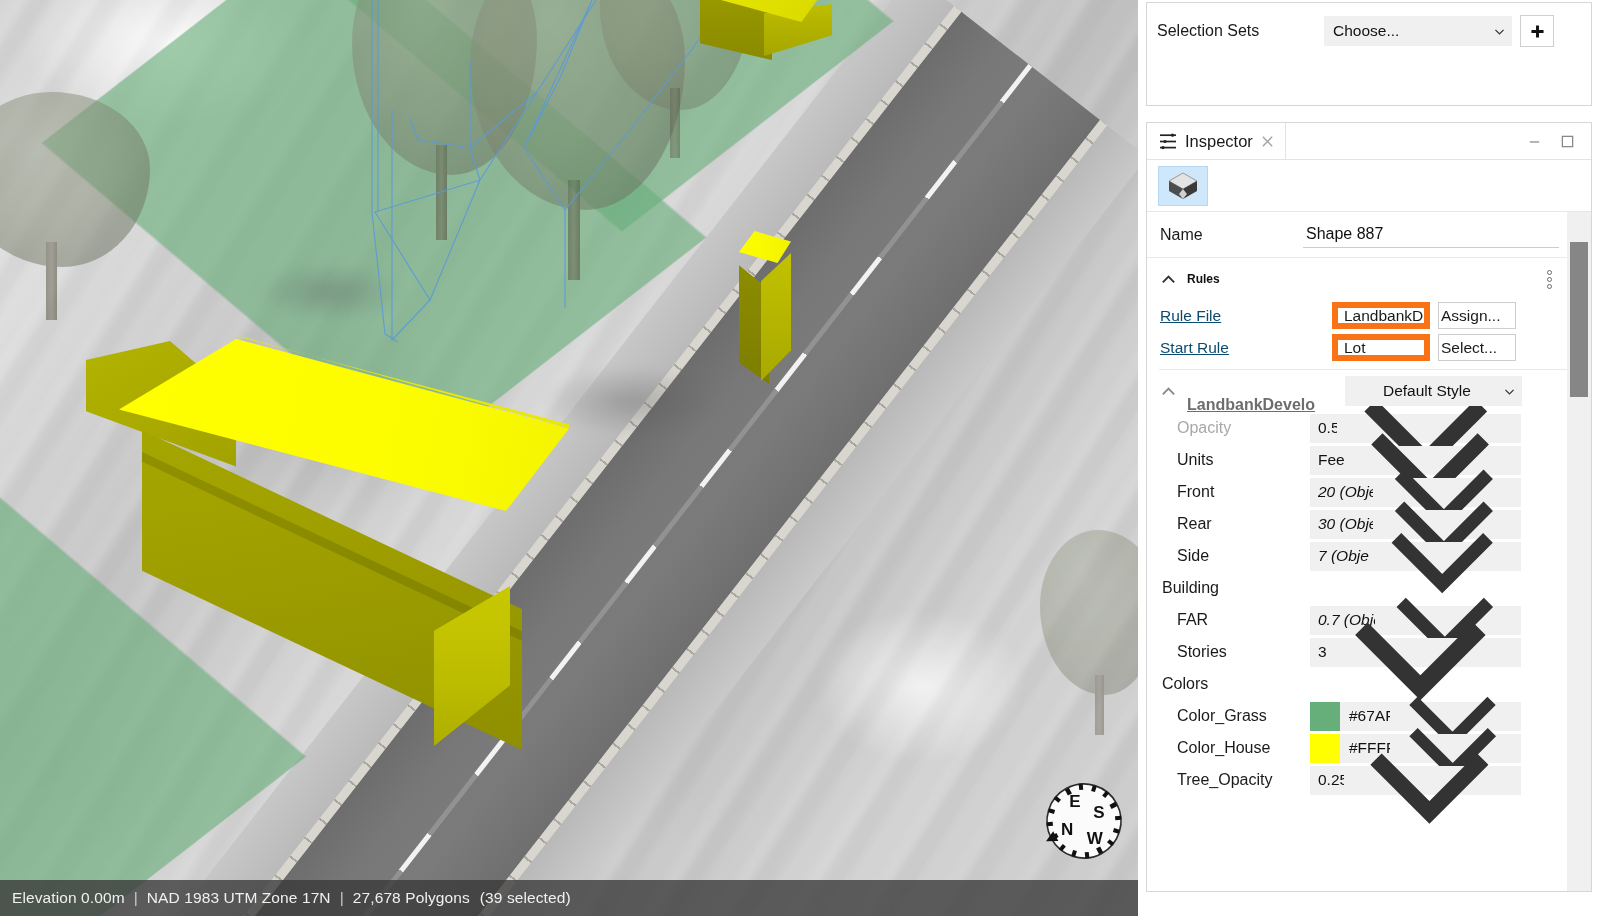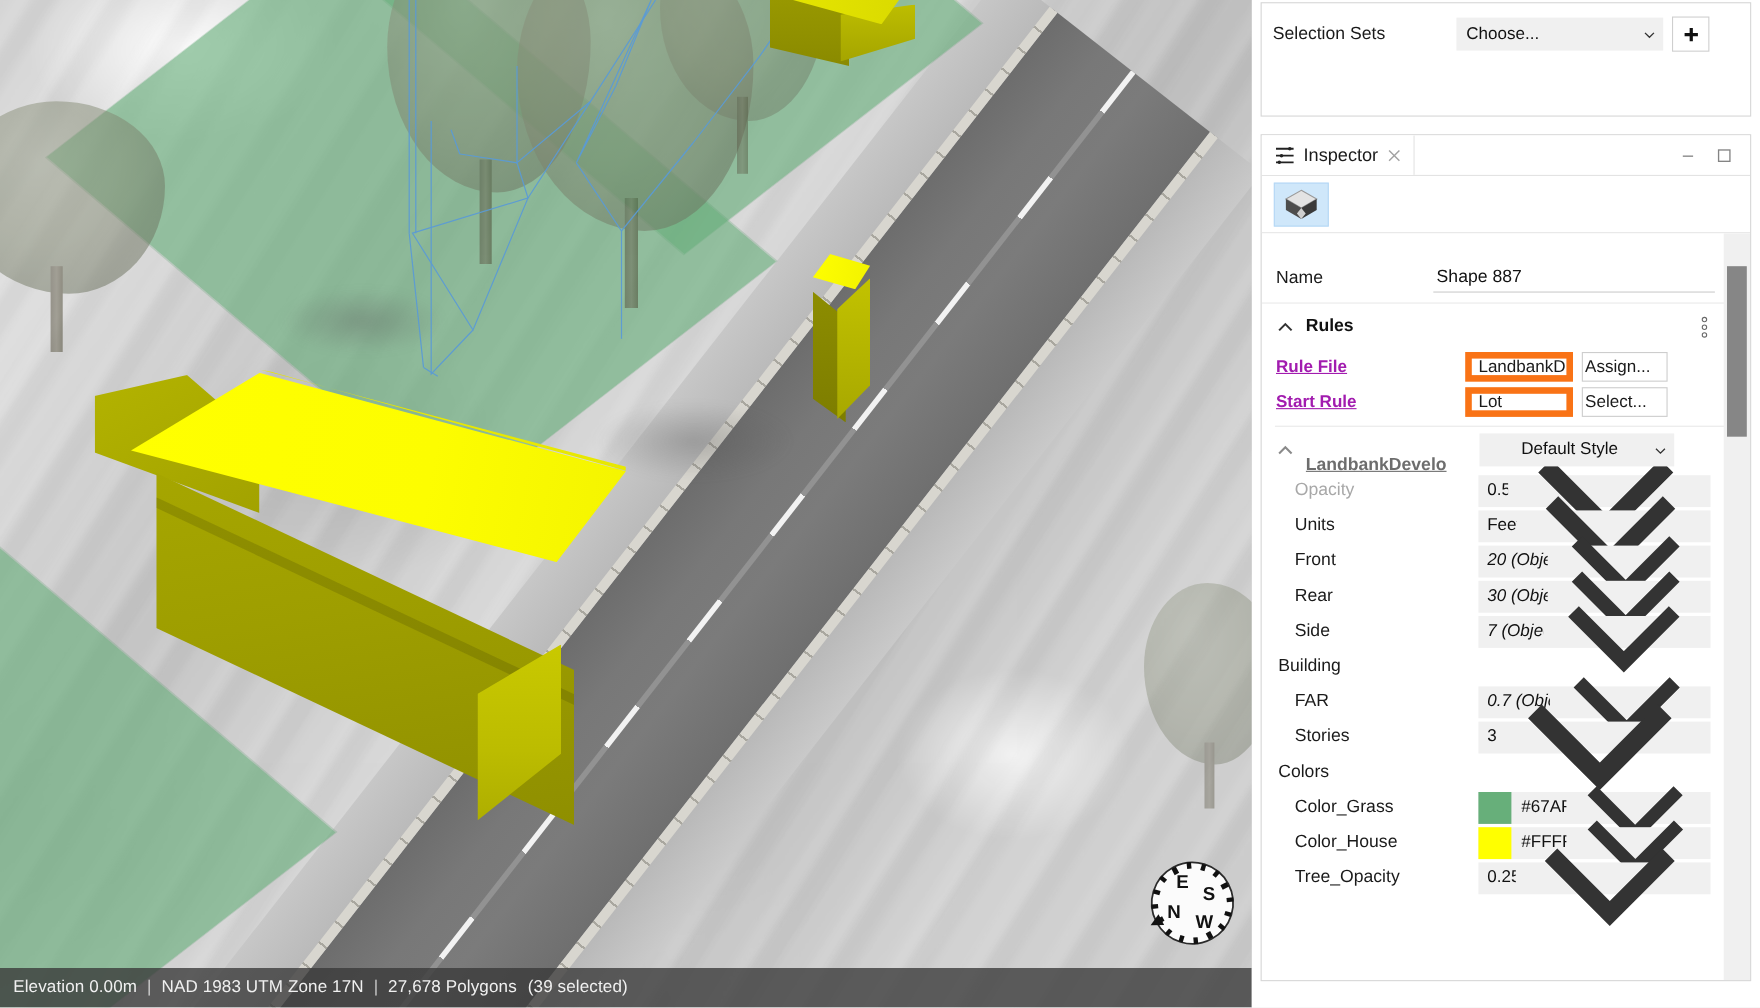--- a/index.html
+++ b/index.html
@@ -317,21 +317,21 @@
     display: flex; align-items: center; justify-content: center;
     cursor: default;
   }
 
   #inspector-body {
     position: relative;
     height: calc(770px - 37px - 52px);
     overflow: hidden;
   }
   #inspector-scroll {
-    position: absolute; left: 0; top: 18px;
+    position: absolute; left: 0; top: 0;
     width: 422px; height: 100%;
     padding: 0;
   }
 
   .name-row {
     display: flex; align-items: center;
     height: 46px;
     padding-left: 13px;
     border-bottom: 1px solid #eaeaea;
   }
@@ -350,42 +350,41 @@
   .section-header {
     display: flex; align-items: center;
     height: 42px;
     padding-left: 13px;
   }
   .chev-up {
     width: 17px; height: 17px;
     margin-right: 10px;
     flex: 0 0 auto;
   }
-  #rules-title { font-size: 16px; font-weight: bold; color: #111; }
+  #rules-title { font-size: 12px; font-weight: bold; color: #111; }
   #rules-menu {
     margin-left: auto; margin-right: 14px;
     width: 12px; height: 20px;
     display: flex; flex-direction: column; align-items: center; justify-content: center; gap: 2px;
     cursor: default;
   }
   #rules-menu i { display: block; width: 5px; height: 5px; border: 1px solid #6a6a6a; border-radius: 50%; }
 
   .rule-row {
     display: flex; align-items: center;
     height: 31px;
     padding-left: 13px;
     margin-bottom: 1px;
   }
   .rule-link {
     width: 172px;
     font-size: 15.5px;
-    color: #a21caf;
+    color: #0c4a6e;
     text-decoration: underline;
     cursor: default;
-    font-weight: bold;
   }
   .rule-field {
     width: 98px; height: 27px;
     border: 6px solid #f97316;
     background: #fff;
     font-size: 15.5px;
     display: flex; align-items: center;
     padding-left: 6px;
     overflow: hidden; white-space: nowrap;
     cursor: default;
@@ -422,21 +421,20 @@
   .group-label {
     padding-left: 15px;
     height: 32px;
     display: flex; align-items: center;
     font-size: 16px; color: #1a1a1a;
   }
   .param-row {
     display: flex; align-items: center;
     height: 32px;
     padding-left: 30px;
-    gap: 34px;
   }
   .param-label { width: 133px; font-size: 16px; color: #1a1a1a; }
   .param-label.disabled { color: #a8a8a8; }
   .param-combo {
     width: 211px; height: 29px;
     background: #f0f0f0;
     display: flex; align-items: center;
     padding: 0 6px 0 8px;
     font-size: 15.5px;
     color: #111;

